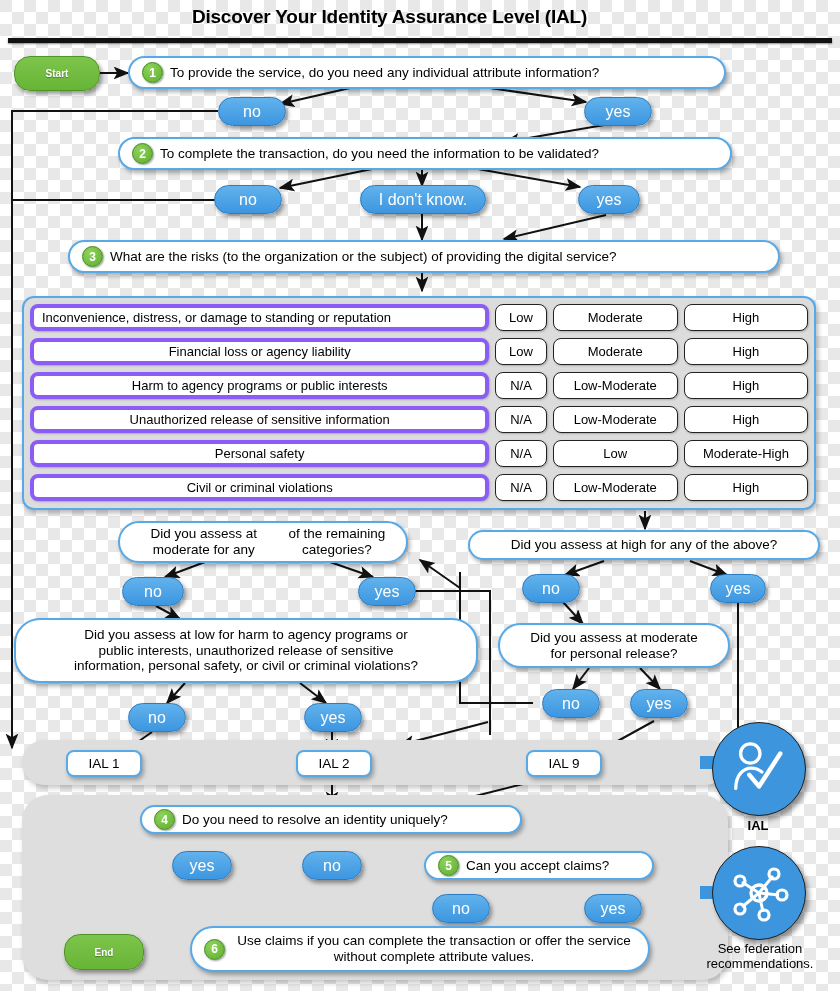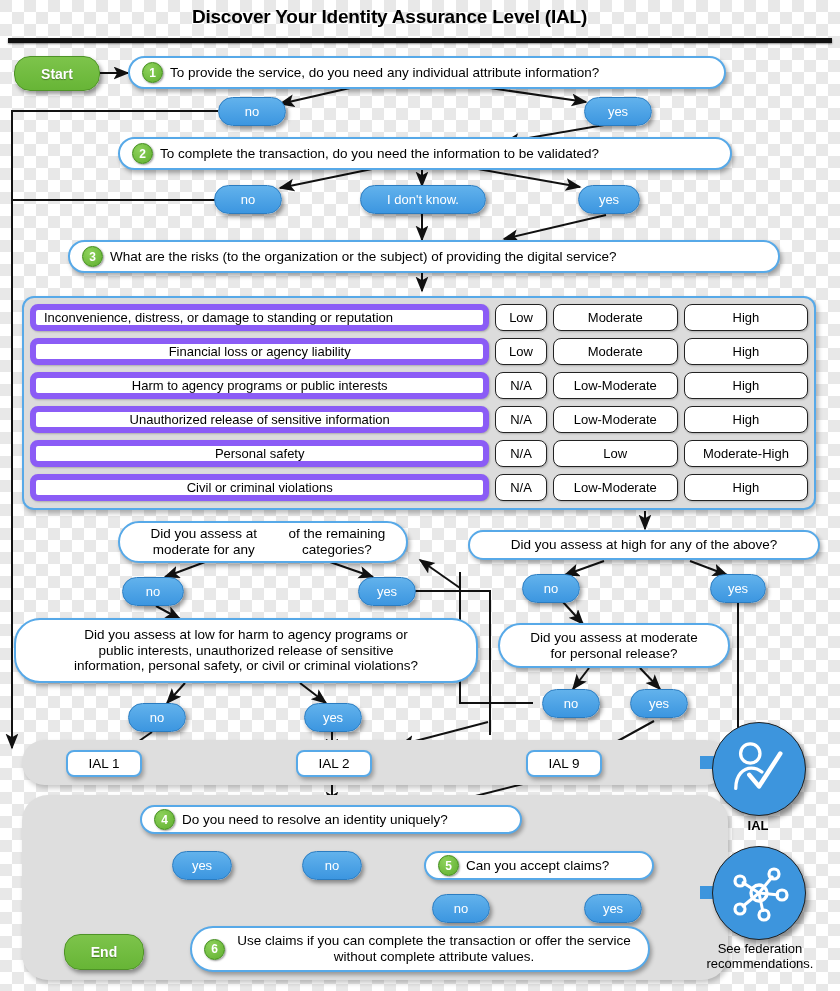--- a/index.html
+++ b/index.html
@@ -26,21 +26,21 @@
     box-shadow:0 1px 2px rgba(0,0,0,.45);
   }
 
   
   .node{position:absolute;box-sizing:border-box;}
 
   .terminator{
     background:linear-gradient(#7dc44b,#67b536);
     border:1px solid #4e9327;
     border-radius:16px;
-    color:#fff;font-weight:bold;font-size:14px;
+    color:#fff;font-weight:bold;font-size:10px;
     display:flex;align-items:center;justify-content:center;
     box-shadow:2px 3px 4px rgba(0,0,0,.4);
     text-shadow:0 1px 1px rgba(0,0,0,.35);
   }
 
   .question{
     background:#fff;
     border:2px solid #57a9e8;
     border-radius:999px;
     display:flex;align-items:center;
@@ -68,42 +68,42 @@
     text-align:center;
     box-shadow:2px 3px 4px rgba(0,0,0,.32);
     font-size:13.5px;line-height:1.18;
     padding:2px 10px;
   }
 
   .pill{
     background:linear-gradient(#62b2ec,#3c96e0);
     border:1px solid #2b7cc0;
     border-radius:999px;
-    color:#fff;font-size:13px;
+    color:#fff;font-size:16px;
     display:flex;align-items:center;justify-content:center;
     box-shadow:2px 3px 4px rgba(0,0,0,.4);
   }
 
   .ial{
     background:#fff;border:2px solid #57a9e8;border-radius:8px;
     display:flex;align-items:center;justify-content:center;
     font-size:13.5px;
     box-shadow:2px 3px 4px rgba(0,0,0,.3);
   }
 
   
   .risk-panel{
     position:absolute;left:22px;top:296px;width:794px;height:214px;
     background:#dcdcdc;border:2px solid #57a9e8;border-radius:12px;
     box-shadow:2px 3px 5px rgba(0,0,0,.28);
     box-sizing:border-box;
   }
   .risk-row{position:absolute;left:6px;right:6px;height:27px;display:flex;gap:6px;}
   .risk-label{
-    width:466px;background:#fff;border:6px solid #8b5cf6;border-radius:8px;
+    width:466px;background:#fff;border:4px solid #8b5cf6;border-radius:8px;
     display:flex;align-items:center;justify-content:center;
     font-size:13px;box-sizing:border-box;
     box-shadow:1px 1px 2px rgba(0,0,0,.22);
   }
   .risk-label.left{justify-content:flex-start;padding-left:8px;}
   .risk-cell{
     background:#fff;border:1.5px solid #222;border-radius:8px;
     display:flex;align-items:center;justify-content:center;
     font-size:13px;box-sizing:border-box;
     box-shadow:1px 1px 2px rgba(0,0,0,.22);

